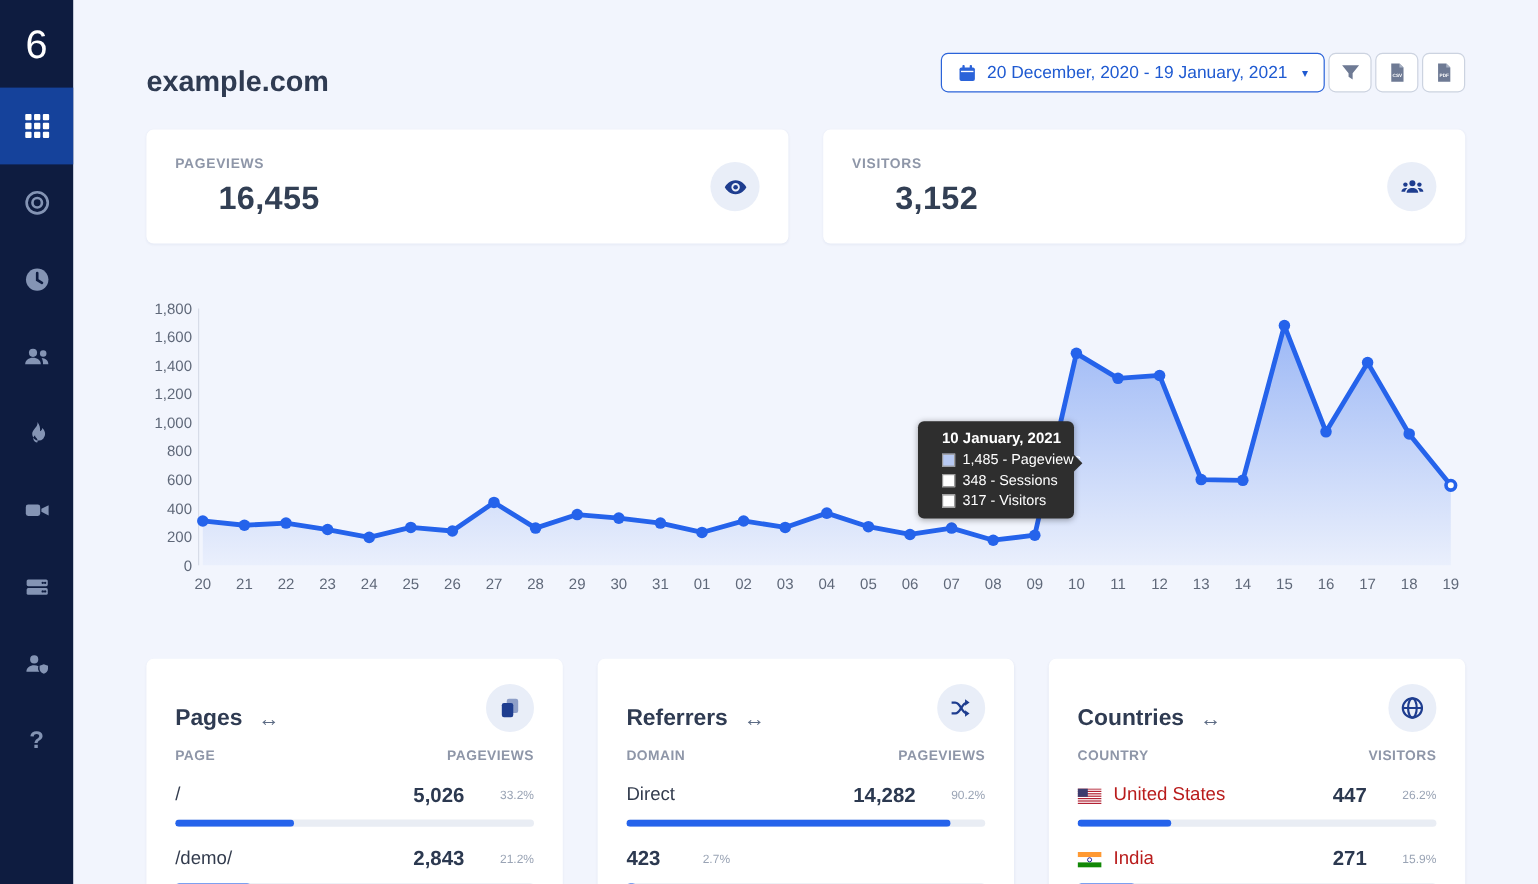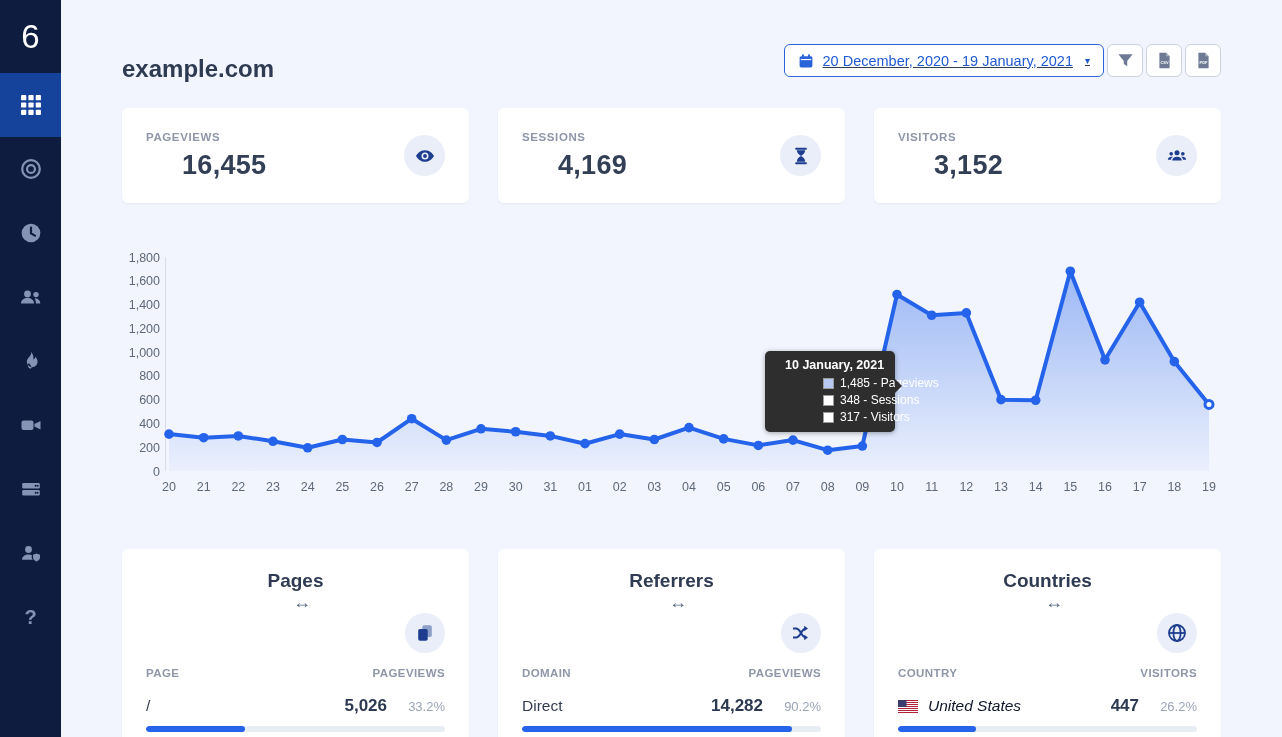--- a/index.html
+++ b/index.html
@@ -14,21 +14,21 @@
   .sidebar { width:61px; min-width:61px; background:#0e1c40; display:flex; flex-direction:column; align-items:stretch; }
   .logo { height:73px; display:flex; align-items:center; justify-content:center; color:#fff; font-size:33px; font-weight:300; }
   .nav-item { height:64px; display:flex; align-items:center; justify-content:center; color:#8494b4; cursor:pointer; }
   .nav-item.active { background:#15429b; color:#ffffff; }
   .nav-item svg { width:22px; height:22px; }
   .nav-q { font-size:20px; font-weight:700; }
   
   .main { flex:1; padding:38px 61px 0 61px; }
   .topbar { display:flex; justify-content:space-between; align-items:center; }
   .site-title { font-size:24px; font-weight:700; color:#2f3b52;margin-top:17px; }
-  .controls { display:flex; gap:3px; align-items:center;text-decoration:underline; }
+  .controls { display:flex; gap:3px; align-items:center; }
   .date-btn { height:33px; border:1.5px solid #2b63d9; border-radius:6px; background:#fff; color:#1f5ad1;
     padding:0 13px; font-size:14.5px; font-weight:500; display:flex; align-items:center; gap:9px; cursor:pointer; }
   .caret { font-size:10px; margin-left:3px; }
   .tool-btn { width:36px; height:33px; border:1px solid #ccd3e0; border-radius:6px; background:#fff; color:#6e7a94;
     display:flex; align-items:center; justify-content:center; cursor:pointer; }
   .tool-btn svg { width:17px; height:17px; }
   
   .stats { display:flex; gap:29px; margin-top:25px; }
   .stat-card { flex:1; background:#fff; border-radius:6px; padding:17px 24px; height:95px;
     display:flex; justify-content:space-between; align-items:center; box-shadow:0 1px 2px rgba(16,42,94,.05); }
@@ -36,37 +36,37 @@
   .stat-value { font-size:27px; font-weight:700; color:#323f54; margin-top:7px; letter-spacing:.3px;margin-left:36px; }
   .icon-circle { width:41px; height:41px; border-radius:50%; background:#e9eef8; color:#1e3d8f;
     display:flex; align-items:center; justify-content:center; flex:none; }
   .icon-circle svg { width:20px; height:20px; }
   
   .chart-wrap { margin-top:38px; position:relative; height:258px; }
   .tooltip { position:absolute; left:643px; top:110px; width:130px; background:#2e2e2e; border-radius:5px;
     padding:7px 9px 8px 20px; color:#fff; box-shadow:0 1px 5px rgba(0,0,0,.35); }
   .tooltip::after { content:""; position:absolute; right:-14px; top:28px; border:7px solid transparent; border-left-color:#2e2e2e; }
   .tt-title { font-size:12.5px; font-weight:700; margin-bottom:4px; white-space:nowrap; }
-  .tt-row { display:flex; align-items:center; font-size:12px; margin-top:3px; white-space:nowrap;margin-left:38px; }
+  .tt-row { display:flex; align-items:center; font-size:12px; margin-top:3px; white-space:nowrap; }
   .tt-swatch { width:11px; height:11px; margin-right:6px; border:1px solid #9b9b9b; flex:none; }
   
   .panels { display:flex; gap:29px; margin-top:50px; }
   .panel { flex:1; background:#fff; border-radius:6px; padding:21px 24px; height:232px; box-shadow:0 1px 2px rgba(16,42,94,.05); }
-  .panel-head { display:flex; align-items:center;flex-direction:column; }
+  .panel-head { display:flex; align-items:flex-end; }
   .panel-title { font-size:19px; font-weight:700; color:#2f3b52; }
   .swap-icon { margin-left:13px; color:#5c6b84; font-size:18px; font-weight:600; cursor:pointer; }
   .panel-head .icon-circle { margin-left:auto; width:40px; height:40px; cursor:pointer; }
   .cols { display:flex; justify-content:space-between; margin-top:14px; font-size:11.5px; font-weight:700; color:#8e96a8; letter-spacing:.4px; }
   .prow { margin-top:17px; }
   .prow-top { display:flex; align-items:center; }
   .pname { flex:1; font-size:15.5px; color:#333c4e; display:flex; align-items:center; min-width:0; }
-  .pname.link { color:#0f172a; cursor:pointer;font-style:italic; }
+  .pname.link { color:#b91c1c; cursor:pointer; }
   .pname .fav { margin-right:10px; display:flex; flex:none; }
   .pvalue { font-size:17px; font-weight:600; color:#2c3950; }
-  .ppercent { font-size:13px; color:#9aa4b5; width:58px; text-align:right; }
+  .ppercent { font-size:10px; color:#9aa4b5; width:58px; text-align:right; }
   .bar { margin-top:10px; height:6px; background:#e9edf4; border-radius:3px; overflow:hidden; }
   .fill { height:100%; border-radius:3px; background:#2563eb; }
   text { font-family:"Liberation Sans", sans-serif; }
 </style>
 </head>
 <body>
 
 <nav class="sidebar">
   <div class="logo">
       <span>6</span>
@@ -178,34 +178,20 @@
   <section class="stats">
     <div class="stat-card">
       <div>
         <div class="stat-label">PAGEVIEWS</div>
         <div class="stat-value">16,455</div>
       </div>
       <div class="icon-circle">
         <svg viewBox="0 0 24 24" fill="currentColor">
           <path d="M12 5C6.3 5 2.5 9.4 1.2 12 2.5 14.6 6.3 19 12 19s9.5-4.4 10.8-7C21.5 9.4 17.7 5 12 5zm0 11.2A4.2 4.2 0 1 1 12 7.8a4.2 4.2 0 0 1 0 8.4z"></path>
           <circle cx="12" cy="12" r="2.3"></circle>
-        </svg>
-      </div>
-    </div>
-    <div class="stat-card">
-      <div>
-        <div class="stat-label">SESSIONS</div>
-        <div class="stat-value">4,169</div>
-      </div>
-      <div class="icon-circle">
-        <svg viewBox="0 0 24 24" fill="currentColor">
-          <rect x="5" y="2" width="14" height="2.6" rx="1"></rect>
-            <rect x="5" y="19.4" width="14" height="2.6" rx="1"></rect>
-          <path d="M7 5.2h10c0 3.2-2.2 5.2-5 6.8-2.8-1.6-5-3.6-5-6.8z"></path>
-          <path d="M7 18.8h10c0-3.2-2.2-5.2-5-6.8-2.8 1.6-5 3.6-5 6.8z"></path>
         </svg>
       </div>
     </div>
     <div class="stat-card">
       <div>
         <div class="stat-label">VISITORS</div>
         <div class="stat-value">3,152</div>
       </div>
       <div class="icon-circle">
         <svg viewBox="0 0 24 24" fill="currentColor">
@@ -342,20 +328,25 @@
         <div class="prow-top">
           <span class="pname">/</span>
           <span class="pvalue">5,026</span>
           <span class="ppercent">33.2%</span>
         </div>
         <div class="bar">
             <div class="fill" style="width: 33.2%;"></div>
           </div>
       </div>
       <div class="prow">
+        <div class="prow-top">
+          <span class="pname">/demo/</span>
+          <span class="pvalue">2,843</span>
+          <span class="ppercent">21.2%</span>
+        </div>
         <div class="bar">
             <div class="fill" style="width: 21.2%;"></div>
           </div>
       </div>
     </div>
 
     <div class="panel">
       <div class="panel-head">
         <span class="panel-title">Referrers</span>
         <span class="swap-icon">↔</span>
@@ -430,20 +421,35 @@
             <span>United States</span>
           </span>
           <span class="pvalue">447</span>
           <span class="ppercent">26.2%</span>
         </div>
         <div class="bar">
             <div class="fill" style="width: 26.2%;"></div>
           </div>
       </div>
       <div class="prow">
+        <div class="prow-top">
+          <span class="pname link">
+            <span class="fav">
+              <svg viewBox="0 0 20 13" width="20" height="13">
+                <rect width="20" height="4.33" fill="#FF9933"></rect>
+                  <rect y="4.33" width="20" height="4.33" fill="#fff"></rect>
+                  <rect y="8.66" width="20" height="4.34" fill="#128807"></rect>
+                <circle cx="10" cy="6.5" r="1.7" fill="none" stroke="#000088" stroke-width="0.7"></circle>
+              </svg>
+            </span>
+            <span>India</span>
+          </span>
+          <span class="pvalue">271</span>
+          <span class="ppercent">15.9%</span>
+        </div>
         <div class="bar">
             <div class="fill" style="width: 15.9%;"></div>
           </div>
       </div>
     </div>
 
   </section>
 </main>
 
 </body></html>

